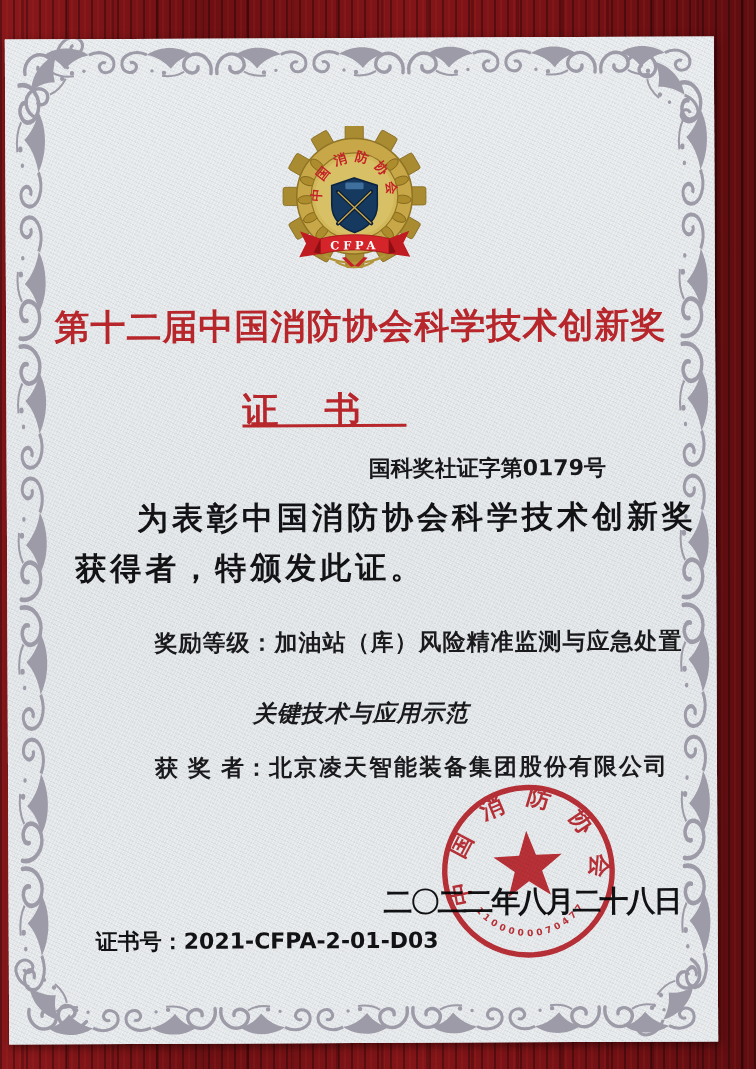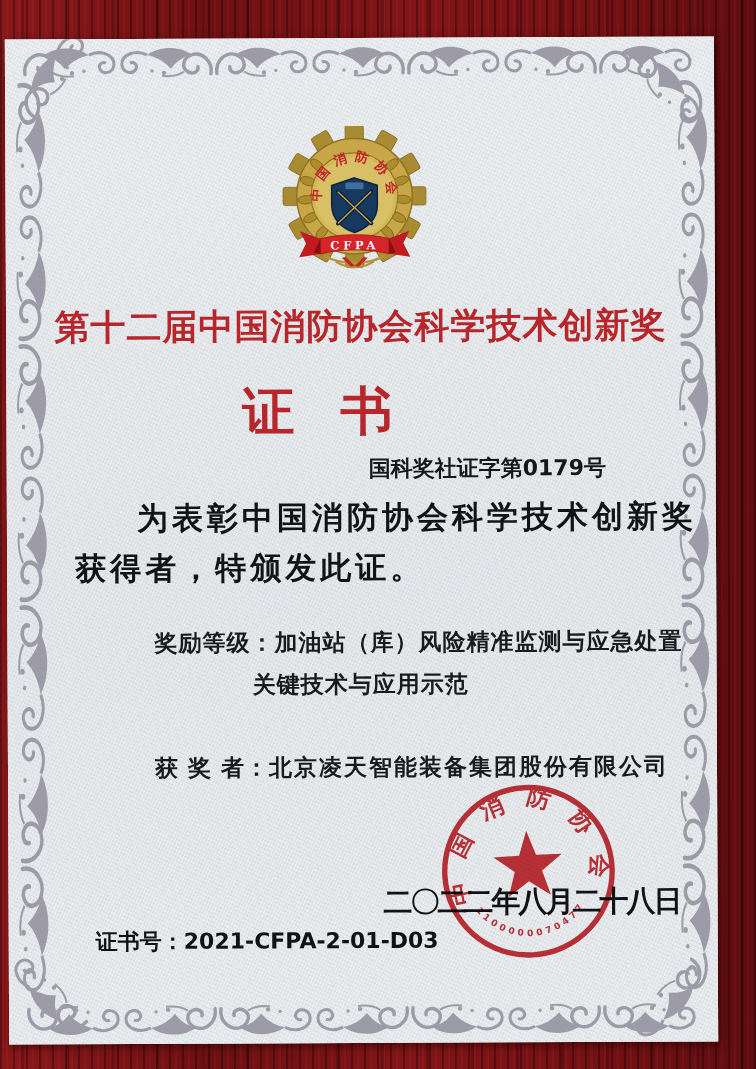--- a/index.html
+++ b/index.html
@@ -17,30 +17,30 @@
       repeating-linear-gradient(115deg, rgba(255,255,255,.28) 0 1px, rgba(0,0,0,0) 1px 3px),
       repeating-linear-gradient(25deg, rgba(150,160,170,.14) 0 1px, rgba(0,0,0,0) 1px 4px),
       linear-gradient(180deg,#e7eaec 0%,#e0e4e7 55%,#e5e8ea 100%);
     transform:rotate(-0.25deg);
     box-shadow:2px 3px 10px rgba(30,0,0,.6);
   }
   .abs{position:absolute;}
   .border-svg{left:0;top:0;pointer-events:none;}
   .title{top:265px;left:0;width:709px;text-align:center;font-size:35px;font-weight:800;
     color:#b7262b;letter-spacing:1px;white-space:nowrap;}
-  .doc-type{top:339px;left:236px;font-size:52px;font-weight:800;color:#b7262b;
-    letter-spacing:46px;white-space:nowrap;}
+  .doc-type{top:348px;left:236px;font-size:36px;font-weight:800;color:#b7262b;
+    letter-spacing:46px;white-space:nowrap;text-decoration:underline;}
   .issue-no{top:416px;left:362px;font-size:22px;font-weight:700;color:#17171a;white-space:nowrap;}
   .citation{color:#131315;font-family:"DejaVu Serif",serif;font-weight:600;font-size:31px;
     letter-spacing:4px;white-space:nowrap;}
   .cit1{top:459px;left:130px;}
   .cit2{top:509px;left:68px;}
   .field{font-size:23px;font-weight:700;color:#1a1a1c;letter-spacing:1px;white-space:nowrap;}
   .f-project{top:589px;left:147px;}
-  .f-project2{top:631px;left:245px;}
+  .f-project2{top:660px;left:245px;font-style:italic;}
   .f-grade{top:673px;left:147px;}
   .f-winner{top:714px;left:147px;}
   .f-winner .value{letter-spacing:2px;}
   .seal{left:430px;top:744px;width:180px;height:180px;mix-blend-mode:multiply;opacity:.93;}
   .date{top:845px;left:375px;font-size:29px;font-weight:700;color:#131315;
     letter-spacing:-2px;white-space:nowrap;mix-blend-mode:multiply;}
   .footer{top:888px;left:87px;font-size:22px;font-weight:700;color:#121214;white-space:nowrap;}
   .emblem{left:273px;top:88px;width:152px;height:160px;}
 </style>
 </head>

